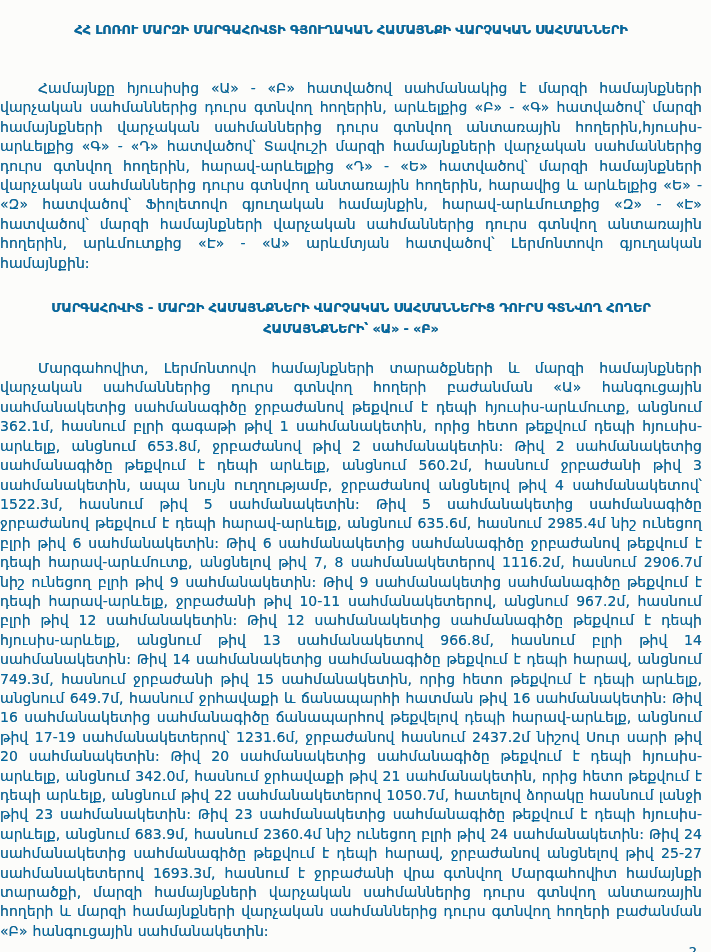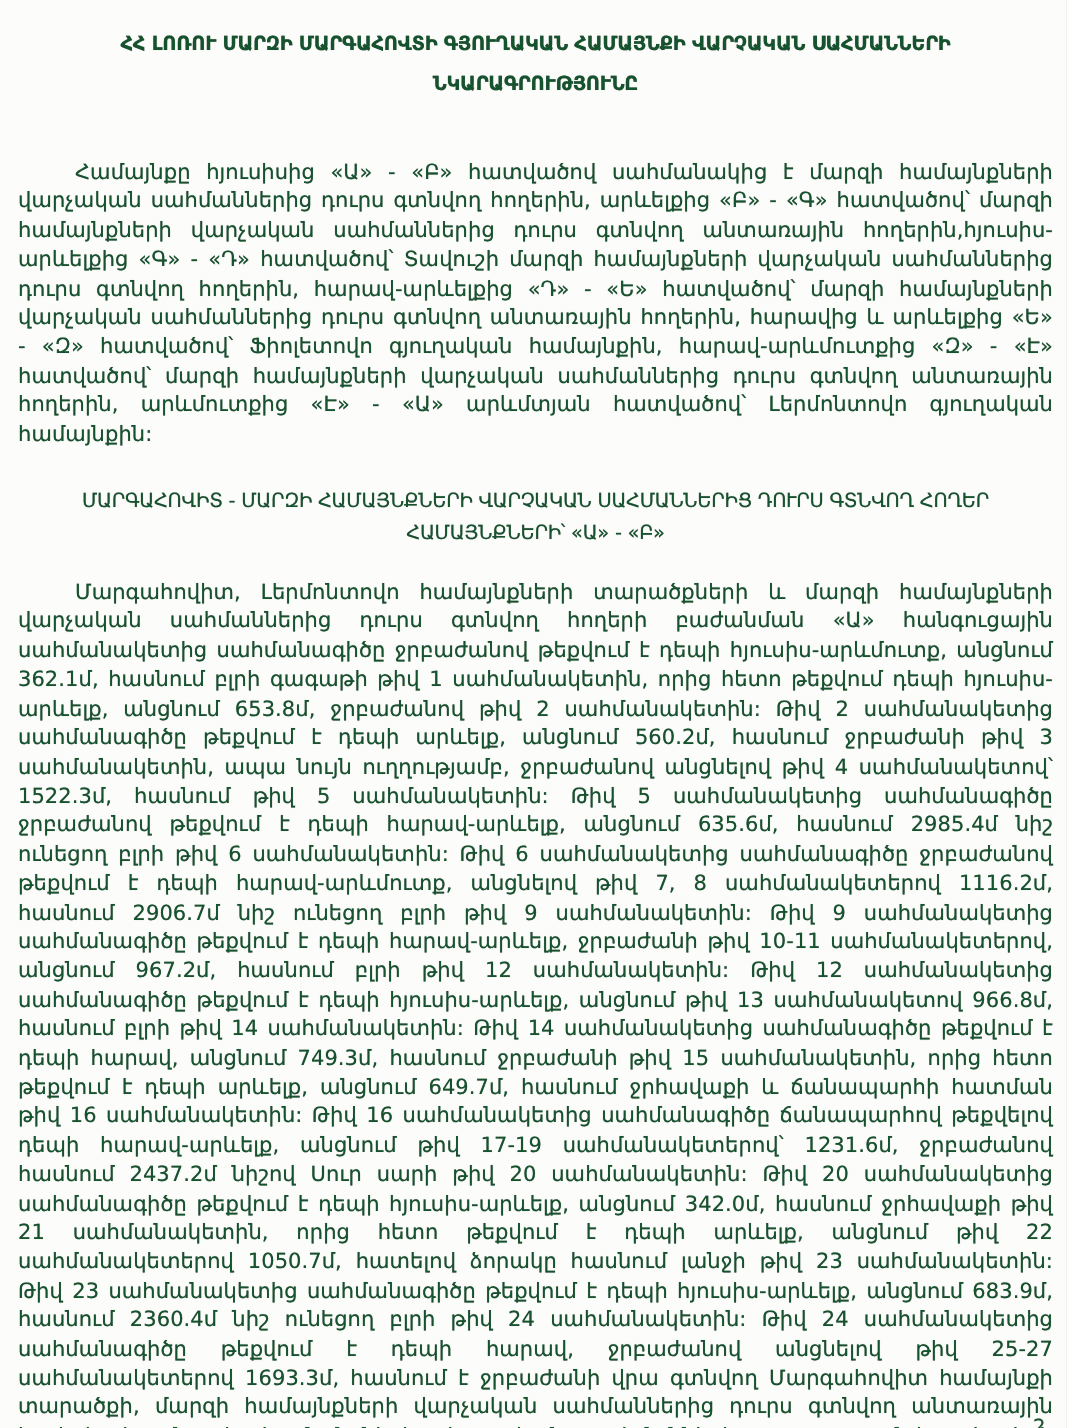--- a/index.html
+++ b/index.html
@@ -8,23 +8,23 @@
     background: #e9e9e7;
   }
   .page {
     position: relative;
     width: 711px;
     height: 952px;
     margin: 0 auto;
     background: #fcfcfa;
     overflow: hidden;
     box-sizing: border-box;
-    padding: 12px 9px 0 12px;
+    padding: 12px 9px 0 0;
     font-family: "DejaVu Sans", sans-serif;
-    color: #14532d;
+    color: #0369a1;
     text-shadow: 0 0 0.45px rgba(20,20,20,0.55);
   }
   .doc-title {
     text-align: center;
     font-weight: bold;
     font-size: 13px;
     letter-spacing: -0.2px;
     line-height: 27px;
     margin-top: 4px;
   }
@@ -41,21 +41,21 @@
     text-indent: 38px;
     letter-spacing: 0.05px;
     word-spacing: 0.5px;
     margin: 0;
   }
   .para.preserve-gaps {
     white-space: pre-wrap;
   }
   .section-heading {
     text-align: center;
-    font-weight: normal;
+    font-weight: bold;
     font-size: 13px;
     letter-spacing: -0.2px;
     line-height: 21px;
     margin-top: 24px;
     margin-bottom: 20px;
   }
   .section-heading .t-line {
     white-space: nowrap;
   }
   .page-number {
@@ -66,21 +66,20 @@
     line-height: 15px;
   }
 </style>
 </head>
 <body>
 
 <div class="page">
 
   <div class="doc-title">
     <div class="t-line">ՀՀ ԼՈՌՈՒ ՄԱՐԶԻ ՄԱՐԳԱՀՈՎՏԻ ԳՅՈՒՂԱԿԱՆ ՀԱՄԱՅՆՔԻ ՎԱՐՉԱԿԱՆ ՍԱՀՄԱՆՆԵՐԻ</div>
-    <div class="t-line">ՆԿԱՐԱԳՐՈՒԹՅՈՒՆԸ</div>
   </div>
 
   <div class="body-block">
     <p class="para">Համայնքը հյուսիսից «Ա» - «Բ» հատվածով սահմանակից է մարզի համայնքների վարչական սահմաններից դուրս գտնվող հողերին, արևելքից «Բ» - «Գ» հատվածով՝ մարզի համայնքների վարչական սահմաններից դուրս գտնվող անտառային հողերին,հյուսիս-արևելքից «Գ» - «Դ» հատվածով՝ Տավուշի մարզի համայնքների վարչական սահմաններից դուրս գտնվող հողերին, հարավ-արևելքից «Դ» - «Ե» հատվածով՝ մարզի համայնքների վարչական սահմաններից դուրս գտնվող անտառային հողերին, հարավից և արևելքից «Ե» - «Զ» հատվածով՝ Ֆիոլետովո գյուղական համայնքին, հարավ-արևմուտքից «Զ» - «Է» հատվածով՝ մարզի համայնքների վարչական սահմաններից դուրս գտնվող անտառային հողերին, արևմուտքից «Է» - «Ա» արևմտյան հատվածով՝ Լերմոնտովո գյուղական համայնքին:</p>
 
     <div class="section-heading">
       <div class="t-line">ՄԱՐԳԱՀՈՎԻՏ - ՄԱՐԶԻ ՀԱՄԱՅՆՔՆԵՐԻ ՎԱՐՉԱԿԱՆ ՍԱՀՄԱՆՆԵՐԻՑ ԴՈՒՐՍ ԳՏՆՎՈՂ ՀՈՂԵՐ</div>
       <div class="t-line">ՀԱՄԱՅՆՔՆԵՐԻ՝ «Ա» - «Բ»</div>
     </div>
 

